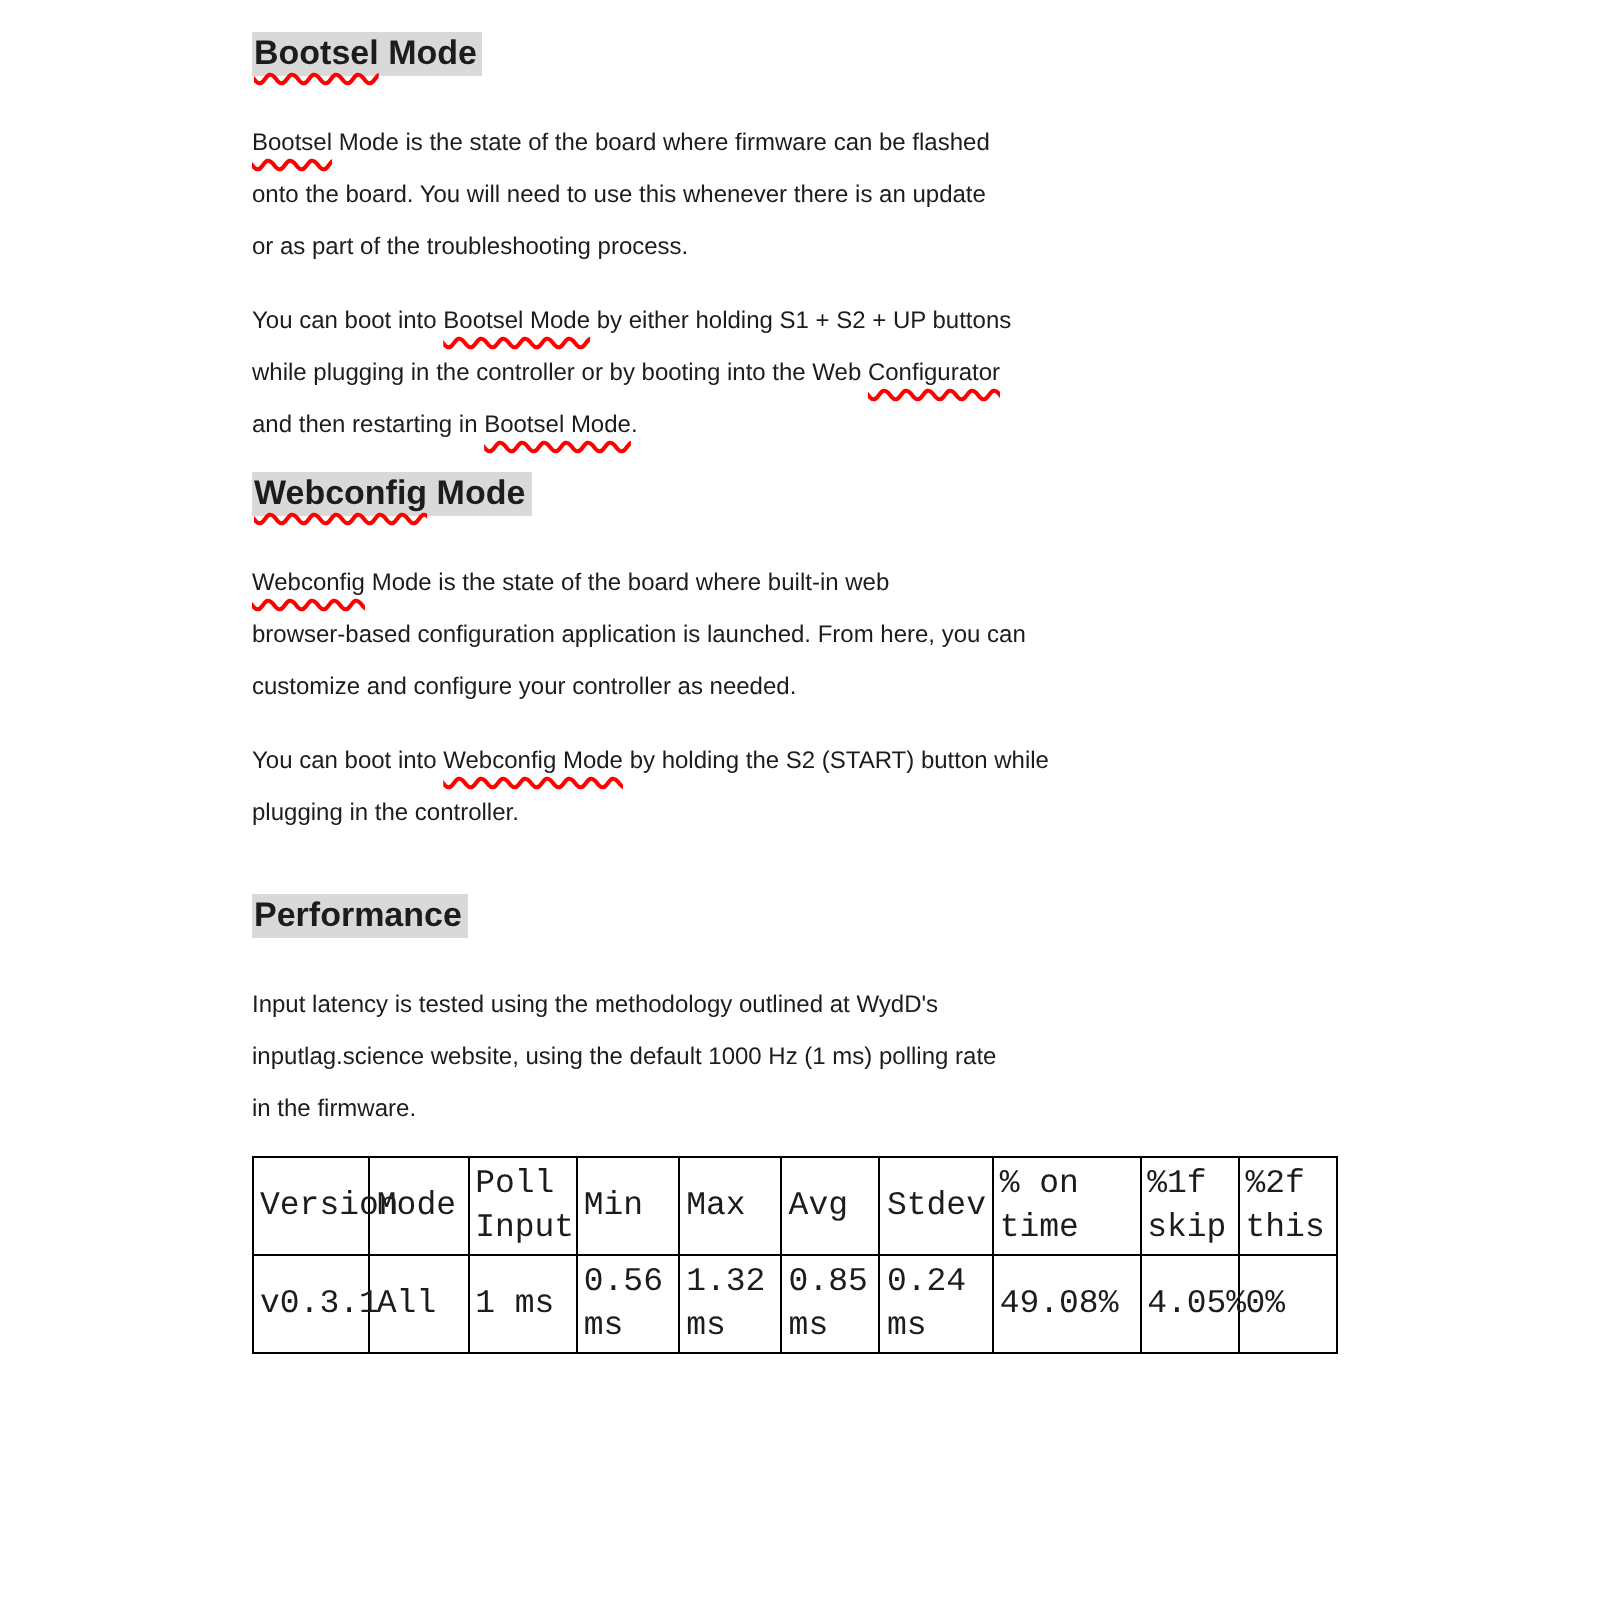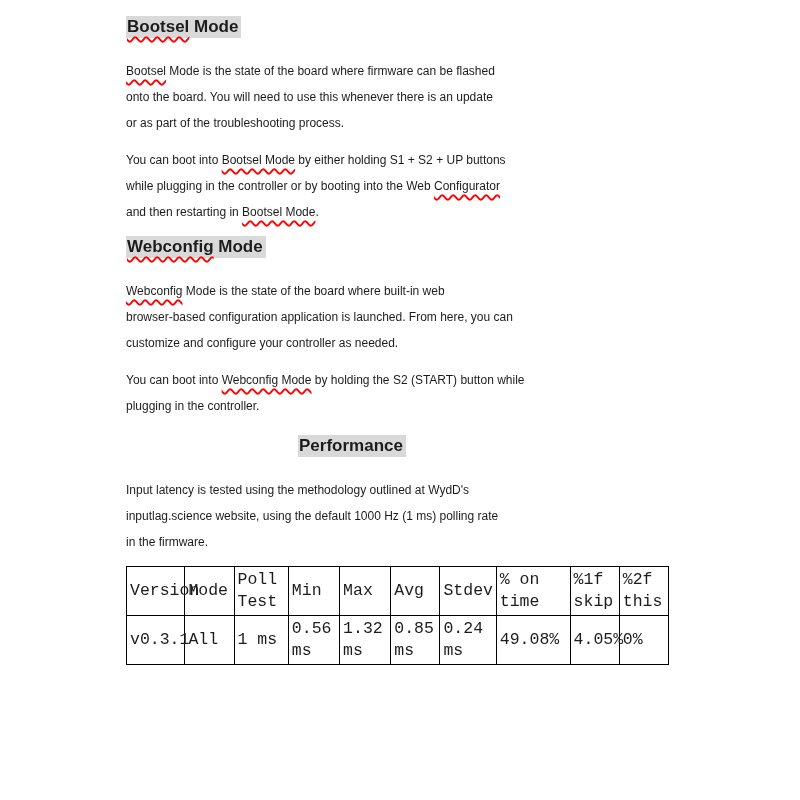--- a/index.html
+++ b/index.html
@@ -11,21 +11,21 @@
   }
   html,body{margin:0;padding:0;background:var(--page-bg);}
   body{
     width:800px;height:800px;overflow:hidden;
     font-family:"Liberation Sans",sans-serif;
     color:var(--text);
   }
   .page{box-sizing:border-box;width:678px;height:800px;padding:16px 100px 0 126px;}
   .heading{font-size:17px;font-weight:700;line-height:22px;margin:0 0 20px;}
   .heading.mt{margin-top:5px;}
-  .heading.performance{margin-top:16px;text-align:center;}
+  .heading.performance{margin-top:28px;}
   .hl{background:var(--highlight);padding:1px 3px 2px 1px;}
   .para{font-size:12px;line-height:26px;margin:0 0 11px;white-space:pre-wrap;}
   .misspell{
     text-decoration:underline;
     text-decoration-style:wavy;
     text-decoration-color:var(--squiggle);
     text-decoration-thickness:1.5px;
     text-underline-offset:4px;
     text-decoration-skip-ink:none;
   }
@@ -80,21 +80,21 @@
         <col class="c6">
         <col class="c7">
         <col class="c8">
         <col class="c9">
     </colgroup>
     <thead>
       <tr>
         <th>Version</th>
         <th>Mode</th>
         <th>Poll
-Test</th>
+Input</th>
         <th>Min</th>
         <th>Max</th>
         <th>Avg</th>
         <th>Stdev</th>
         <th>% on
 time</th>
         <th>%1f
 skip</th>
         <th>%2f
 this</th>

